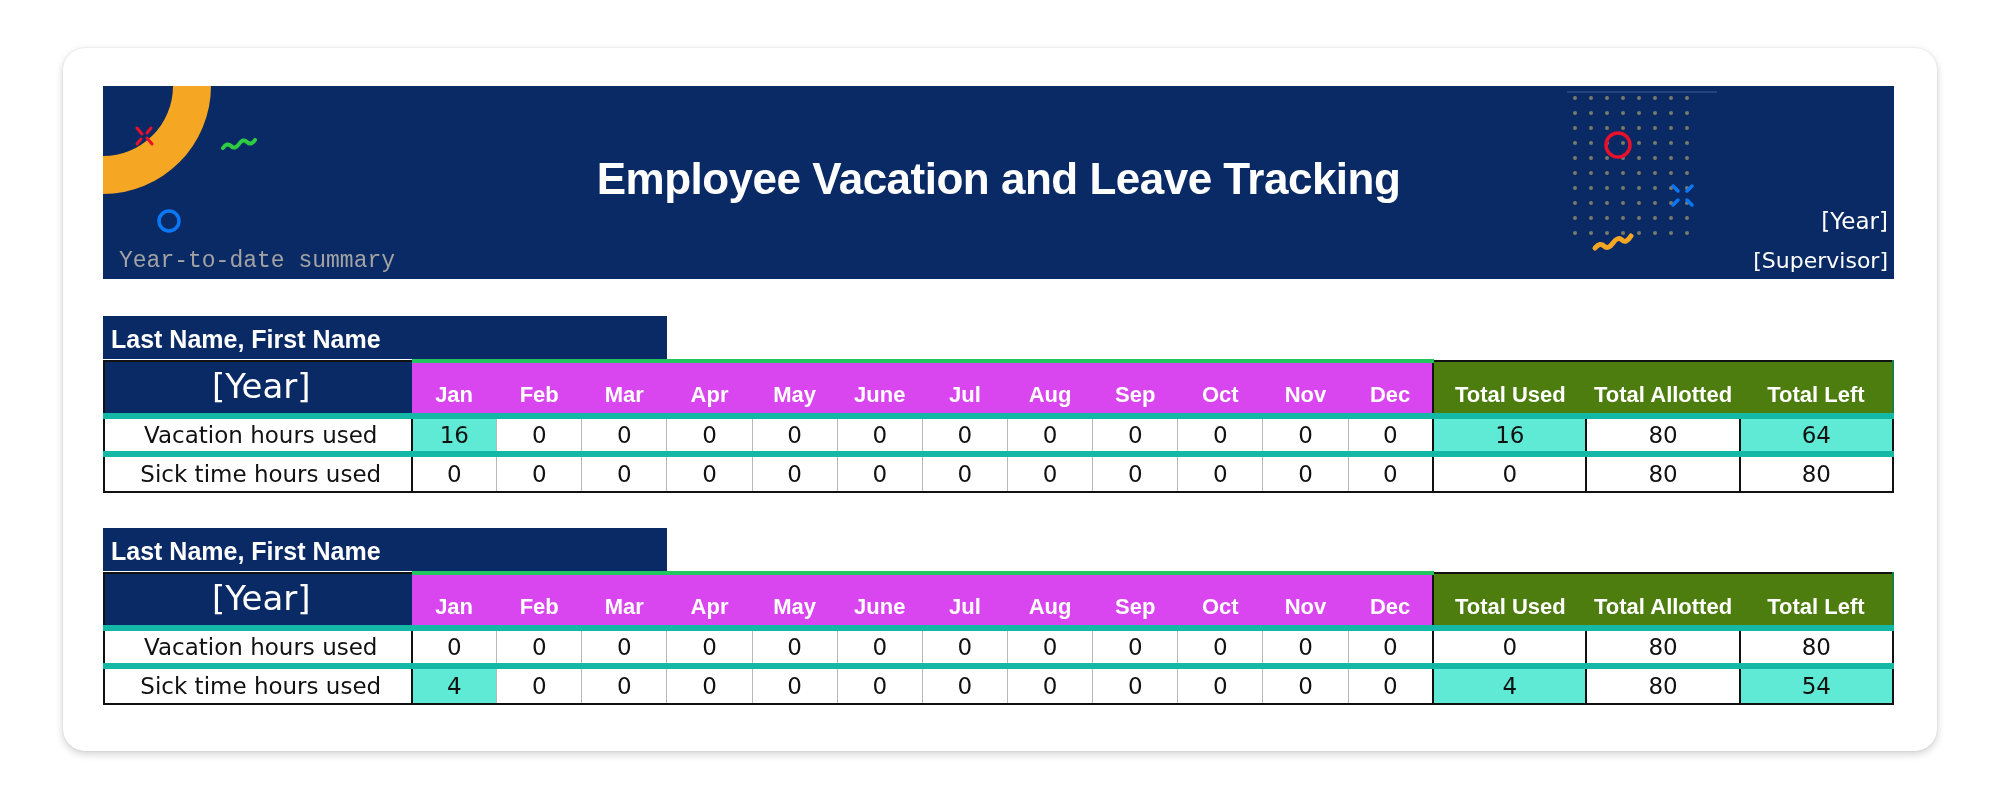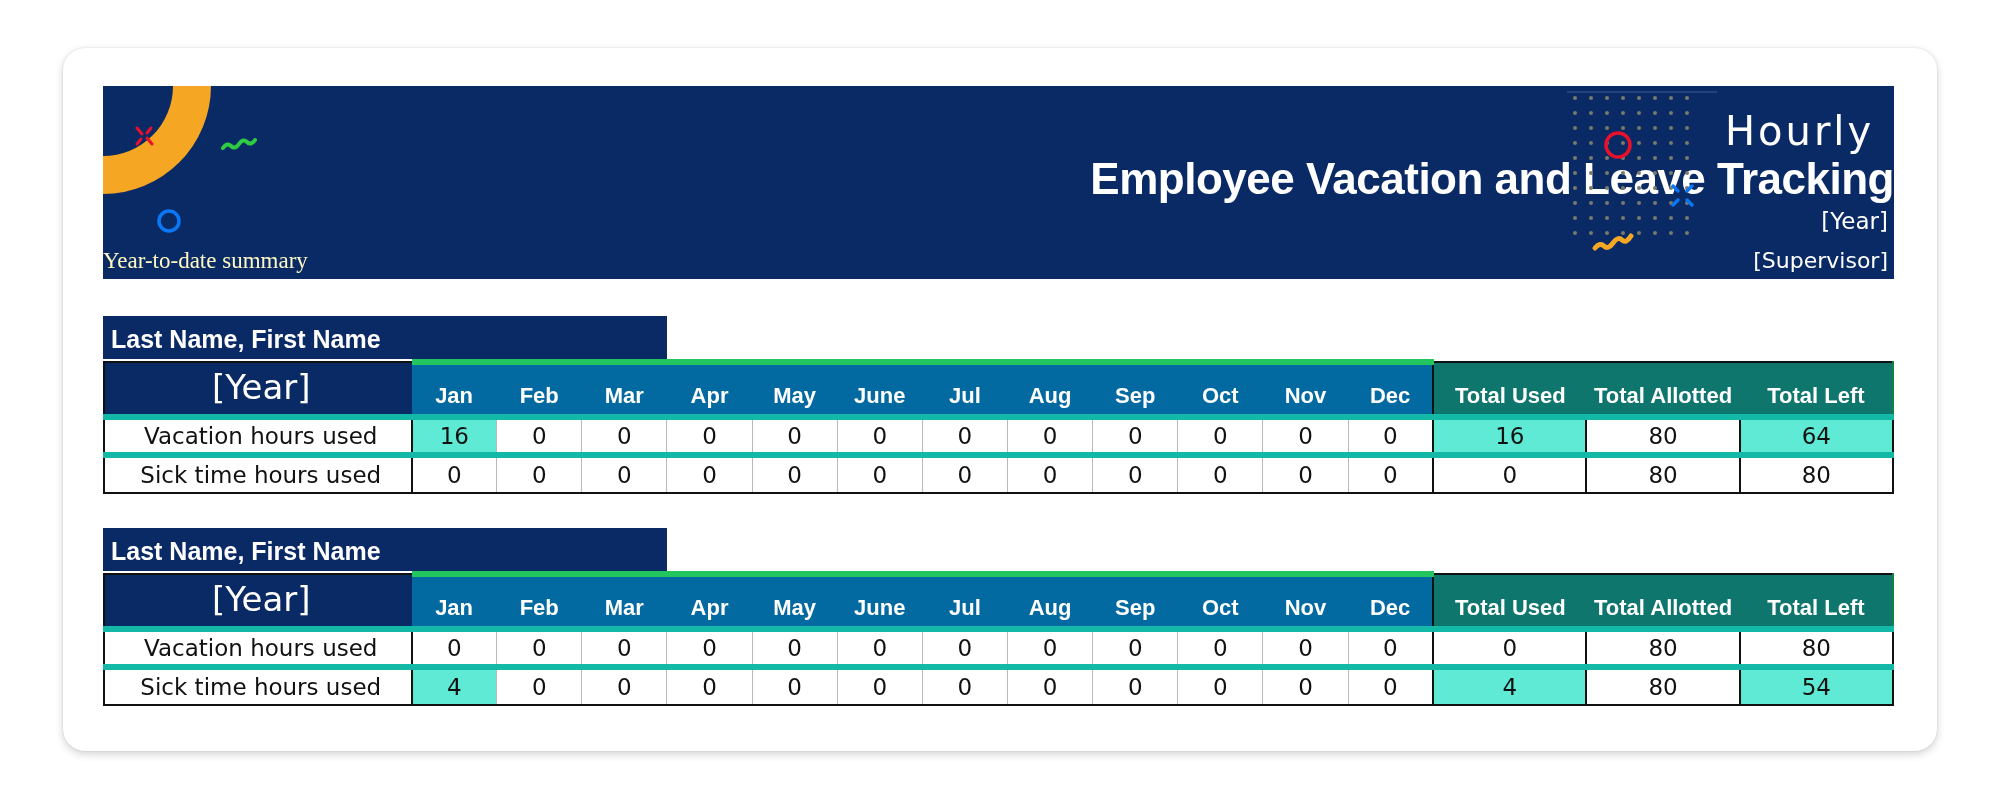--- a/index.html
+++ b/index.html
@@ -13,27 +13,27 @@
   }
 
   
   .banner {
     position: absolute; left: 103px; top: 86px; width: 1791px; height: 193px;
     background: #0a2a66; overflow: hidden;
   }
   .deco-left { position: absolute; left: 0; top: 0; width: 170px; height: 193px; }
   .deco-right { position: absolute; left: 1464px; top: 0; width: 150px; height: 193px; }
   .banner-title {
-    position: absolute; left: 0; right: 0; top: 68px; text-align: right;
+    position: absolute; left: 0; right: 0; top: 68px; text-align: center;
     color: #ffffff; font-weight: bold; font-size: 44px; letter-spacing: -0.5px;
     font-family: "Liberation Sans", sans-serif;
   }
   .banner-sub {
-    position: absolute; left: 0; top: 162px; color: #fef9c3; font-size: 23px;
-    font-family: Liberation Serif, serif;
+    position: absolute; left: 16px; top: 162px; color: #a3a3a3; font-size: 23px;
+    font-family: Liberation Mono, monospace;
   }
   .brand {
     position: absolute; left: 1622px; top: 22px; color: #ffffff; font-size: 40px;
     letter-spacing: 3px; font-family: "DejaVu Sans", sans-serif; font-weight: normal;
   }
   .banner-year {
     position: absolute; right: 6px; top: 122px; color: #ffffff; font-size: 23px;
     font-family: "DejaVu Sans", sans-serif;
   }
   .banner-sup {
@@ -59,22 +59,22 @@
   table.grid thead th {
     height: 55px; color: #ffffff; font-weight: bold; font-size: 22px;
     font-family: "Liberation Sans", sans-serif; vertical-align: bottom; padding-bottom: 5px;
   }
   th.year-head {
     background: #0a2a66; text-align: left; font-weight: normal !important;
     font-size: 34px !important; padding-left: 6px; vertical-align: top !important;
     padding-top: 4px; border-top: 2px solid #111; border-left: 2px solid #111;
     font-family: "DejaVu Sans", sans-serif !important;
   }
-  th.month { background: #0369a1; border-top: 6px solid #22c55e; }
-  th.total { background: #0f766e; border-top: 2px solid #111; }
+  th.month { background: #d946ef; border-top: 4px solid #22c55e; }
+  th.total { background: #4d7c0f; border-top: 2px solid #111; }
   th.total.first { border-left: 2px solid #111; }
   th.total.last { border-right: 2px solid #15803d; }
 
   td.label {
     text-align: left; padding-left: 6px; font-size: 19px; color: #111;
     border-left: 2px solid #111; border-right: 2px solid #111;
     font-family: "DejaVu Sans", sans-serif;
   }
   td.m { border-right: 1px solid #b9b9b9; color: #111; }
   td.m.dec { border-right: 2px solid #111; }
@@ -192,23 +192,20 @@
     <circle cx="51" cy="59" r="12" stroke="#e8102a" stroke-width="3.5" fill="none"></circle>
     <g stroke="#0a78f5" stroke-width="3.5" stroke-linecap="round">
       <line x1="106" y1="100" x2="111" y2="105"></line>
         <line x1="120" y1="114" x2="125" y2="119"></line>
       <line x1="125" y1="100" x2="120" y2="105"></line>
         <line x1="111" y1="114" x2="106" y2="119"></line>
     </g>
     <path d="M 28 162 q 5 -6 9 -2 t 9 -3 t 9 -3 t 9 -4" stroke="#f5a623" stroke-width="5" fill="none" stroke-linecap="round"></path>
   </svg>
 
-  <div class="brand">
-    <span>Hourly</span>
-  </div>
   <div class="banner-year">[Year]</div>
   <div class="banner-sup">[Supervisor]</div>
 </div>
 
 <div class="emp-block" style="top:316px;">
   <div class="name-band">Last Name, First Name</div>
   <table class="grid">
     <colgroup>
       <col style="width:307px">
       <col style="width:85px">

